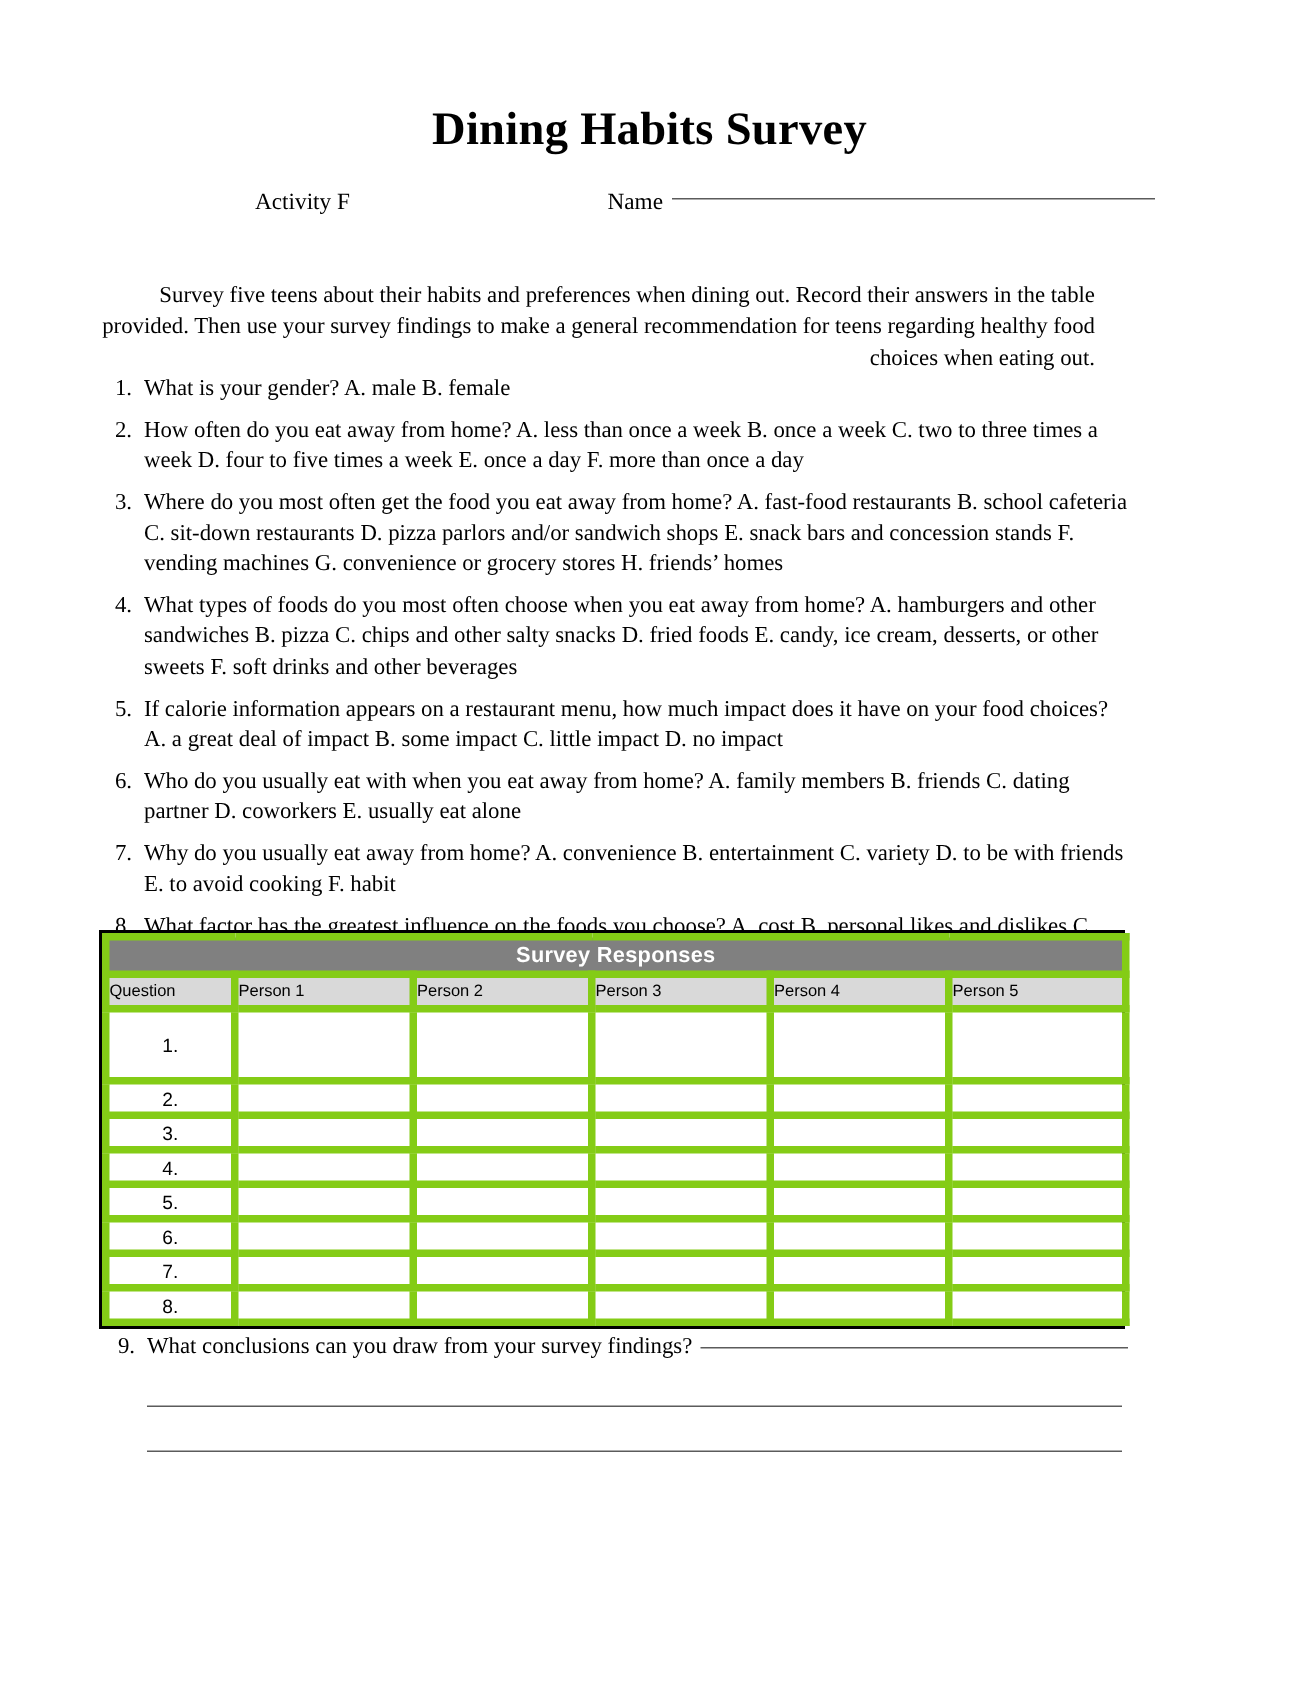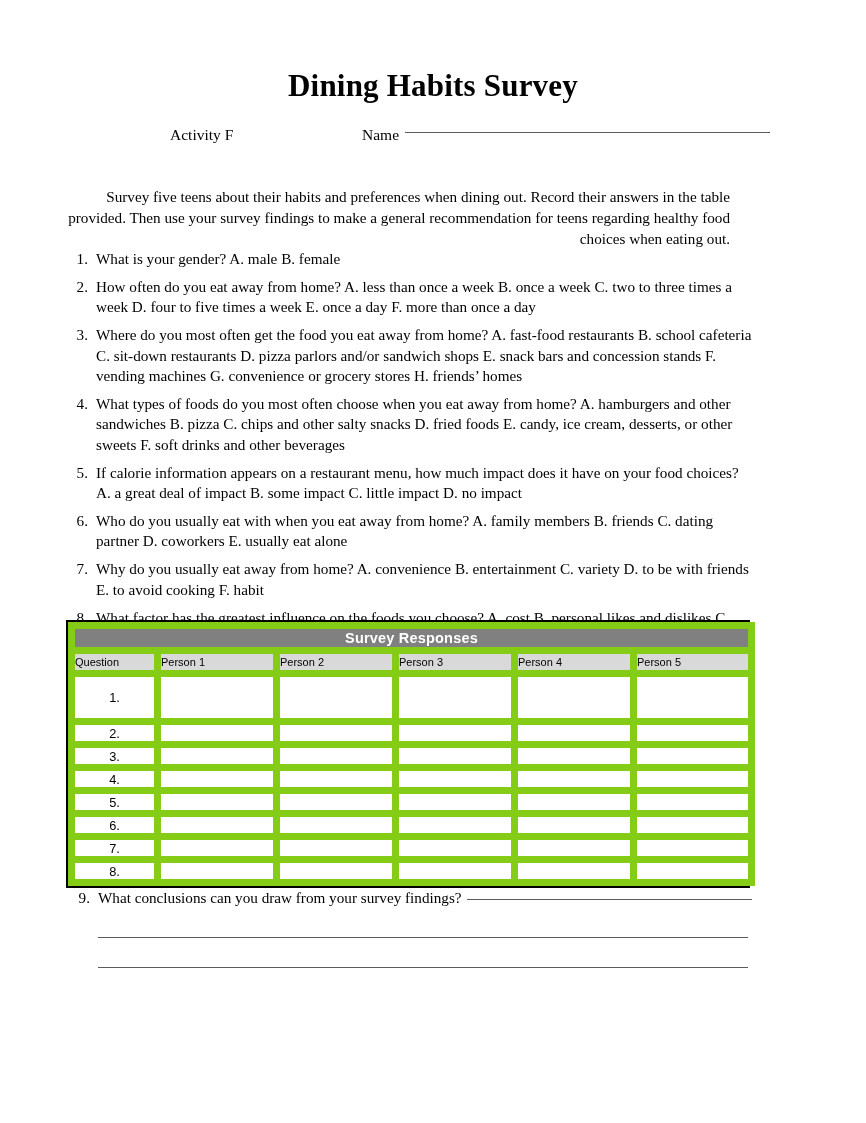--- a/index.html
+++ b/index.html
@@ -49,20 +49,21 @@
     align-items: center;
     height: 30px;
   }
   .ident-left {
     width: 192px;
     flex: 0 0 192px;
   }
   .ident-lbl {
     white-space: nowrap;
     margin-right: 6px;
+    margin-left: 43px;
   }
   .rule {
     border-bottom: 1px solid #5b5b5b;
     height: 0;
     position: relative;
     top: -3px;
   }
   .rule-name { flex: 1 1 auto; }
   .rule-date { flex: 0 0 118px; margin-right: 14px; }
   .rule-period { flex: 1 1 auto; }
@@ -111,21 +112,21 @@
     border: 2px solid #000000;
     box-sizing: border-box;
   }
   table.survey {
     width: 100%;
     border-collapse: collapse;
     table-layout: fixed;
     font-family: "Liberation Sans", sans-serif;
   }
   table.survey td, table.survey th {
-    border: 7px solid #84cc16;
+    border: 5px solid #84cc16;
     padding: 0;
     box-sizing: border-box;
     margin-top: 12px;
   }
   .tbl-title {
     background: #808080;
     color: #ffffff;
     font-size: 14.5px;
     font-weight: bold;
     text-align: center;

